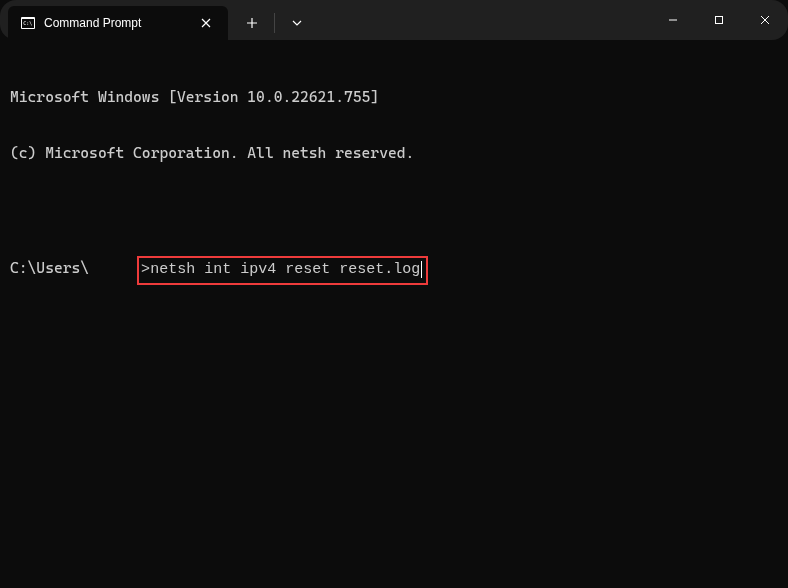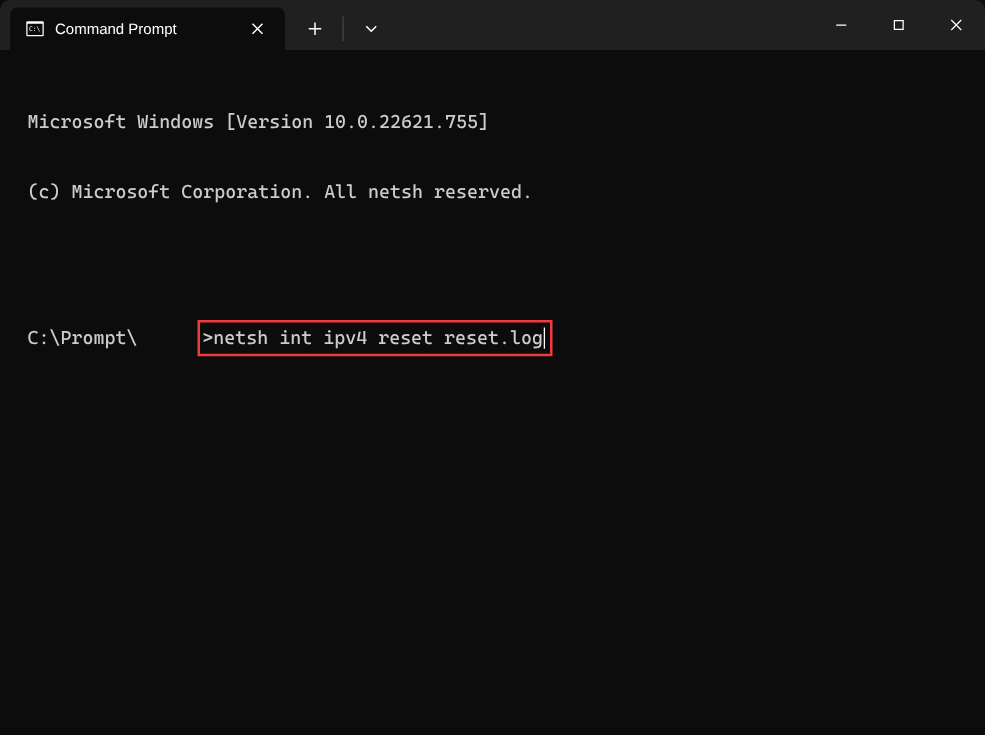--- a/index.html
+++ b/index.html
@@ -10,20 +10,21 @@
       font-family: Consolas, 'Cascadia Mono', monospace;
       overflow: hidden;
       border-radius: 8px;
     }
     .titlebar {
       height: 40px;
       background: #202020;
       display: flex;
       align-items: stretch;
       user-select: none;
+      border-radius: 16px;
     }
     .tab {
       display: flex;
       align-items: center;
       background: #0c0c0c;
       padding: 0 12px;
       min-width: 220px;
       border-top-left-radius: 6px;
       border-top-right-radius: 6px;
       margin-top: 6px;
@@ -82,35 +83,35 @@
       justify-content: center;
       color: #ffffff;
       cursor: pointer;
     }
     .terminal {
       padding: 10px 10px;
       color: #cccccc;
       font-size: 15px;
       line-height: 1.25;
       white-space: pre;
-      margin-left: 12px;
     }
     .line { display: block; }
     .obscured {
       display: inline-block;
       width: 48px;
       height: 14px;
       background: #0c0c0c;
       vertical-align: middle;
     }
     .highlight-box {
       border: 2px solid #ee3b3b;
       padding: 3px 4px 3px 2px;
       display: inline-block;
       position: relative;
+      font-family: Liberation Mono, monospace;
     }
     .cursor {
       display: inline-block;
       width: 1px;
       height: 17px;
       background: #ffffff;
       vertical-align: text-bottom;
       margin-left: 1px;
     }
     .divider {
@@ -170,14 +171,14 @@
         <path d="M1 1 L9 9 M9 1 L1 9" stroke="#ffffff" stroke-width="1"></path>
       </svg>
     </div>
   </div>
 </div>
 
 <div class="terminal">
   <span class="line">Microsoft Windows [Version 10.0.22621.755]</span>
   <span class="line">(c) Microsoft Corporation. All netsh reserved.</span>
   <span class="line"> </span>
-  <span class="line"><span>C:\Prompt\</span><span class="obscured"></span><span class="highlight-box"><span>&gt;</span><span>netsh int ipv4 reset reset.log</span><span class="cursor"></span></span></span>
+  <span class="line"><span>C:\Users\</span><span class="obscured"></span><span class="highlight-box"><span>&gt;</span><span>netsh int ipv4 reset reset.log</span><span class="cursor"></span></span></span>
 </div>
 
 </body></html>

